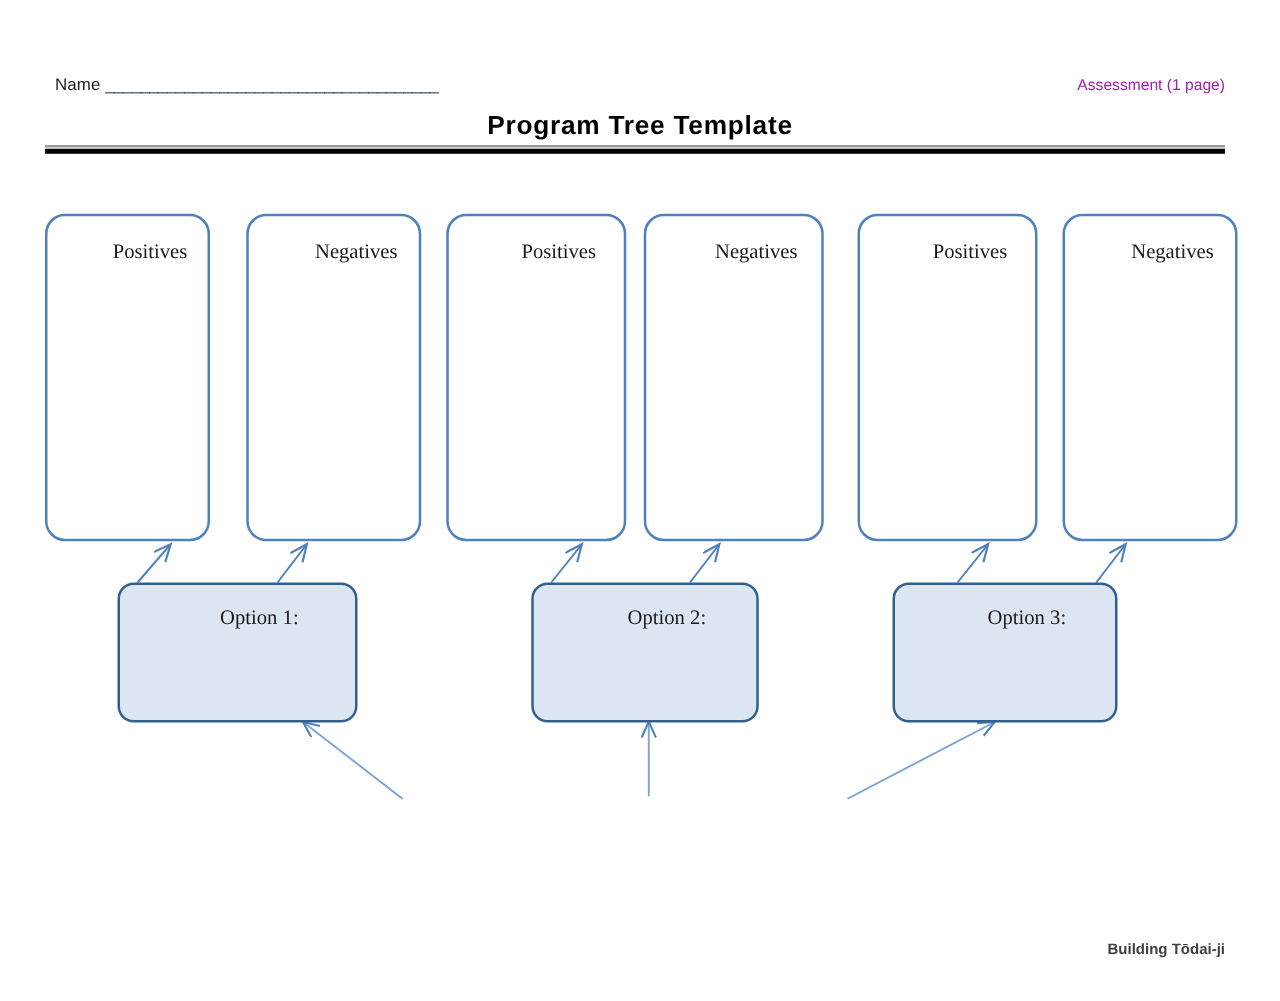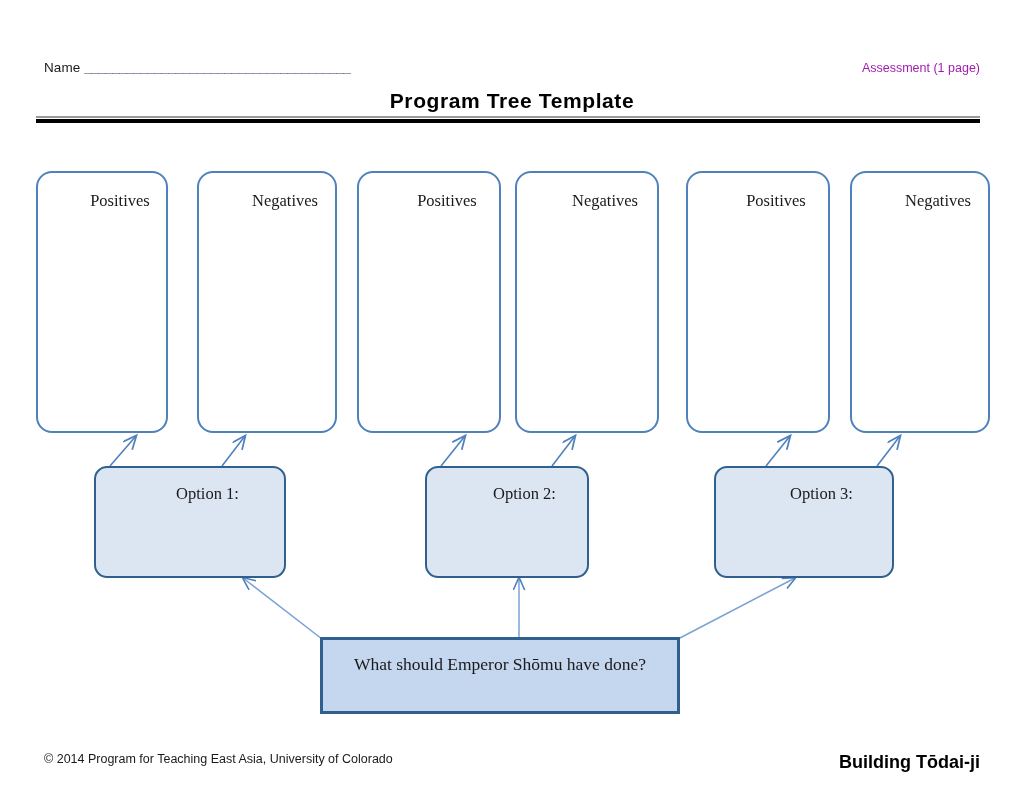--- a/index.html
+++ b/index.html
@@ -27,21 +27,20 @@
     left: 44px;
     top: 60px;
     font-size: 13.5px;
     letter-spacing: 0.1px;
     white-space: nowrap;
     color: #1a1a1a;
   }
   .hdr-name .rule {
     color: #2b3a55;
     letter-spacing: -0.5px;
-    font-weight: bold;
   }
   .hdr-assessment {
     position: absolute;
     right: 44px;
     top: 61px;
     font-size: 12.5px;
     white-space: nowrap;
     color: #a21caf;
   }
 
@@ -157,24 +156,24 @@
     left: 44px;
     top: 752px;
     font-size: 12.5px;
     white-space: nowrap;
     color: #1a1a1a;
   }
   .foot-right {
     position: absolute;
     right: 44px;
     top: 752px;
-    font-size: 18px;
+    font-size: 12px;
     font-weight: bold;
     white-space: nowrap;
-    color: #000000;
+    color: #404040;
     padding-left: 37px;
   }
 </style>
 </head>
 <body>
 
 <div class="page">
 
   <div class="hdr-name">
     <span>Name</span>
@@ -220,34 +219,30 @@
   <div class="opt-box" style="left:94px; top:466px; width:192px; height:112px;">
     <div class="opt-label">Option 1:</div>
   </div>
 
   <div class="pn-box" style="left:357px; top:171px; width:144px; height:262px;">
     <div class="pn-label">Positives</div>
   </div>
   <div class="pn-box" style="left:515px; top:171px; width:144px; height:262px;">
     <div class="pn-label">Negatives</div>
   </div>
-  <div class="opt-box" style="left:425px; top:466px; width:164px; height:112px;">
+  <div class="opt-box" style="left:425px; top:466px; width:182px; height:112px;">
     <div class="opt-label">Option 2:</div>
   </div>
 
   <div class="pn-box" style="left:686px; top:171px; width:144px; height:262px;">
     <div class="pn-label">Positives</div>
   </div>
   <div class="pn-box" style="left:850px; top:171px; width:140px; height:262px;">
     <div class="pn-label">Negatives</div>
   </div>
   <div class="opt-box" style="left:714px; top:466px; width:180px; height:112px;">
     <div class="opt-label">Option 3:</div>
   </div>
 
-  <div class="q-box">
-    <div class="q-label">What should Emperor Shōmu have done?</div>
-  </div>
-
-  <div class="foot-left">© 2014 Program for Teaching East Asia, University of Colorado</div>
+
   <div class="foot-right">Building Tōdai-ji</div>
 
 </div>
 
 </body></html>

